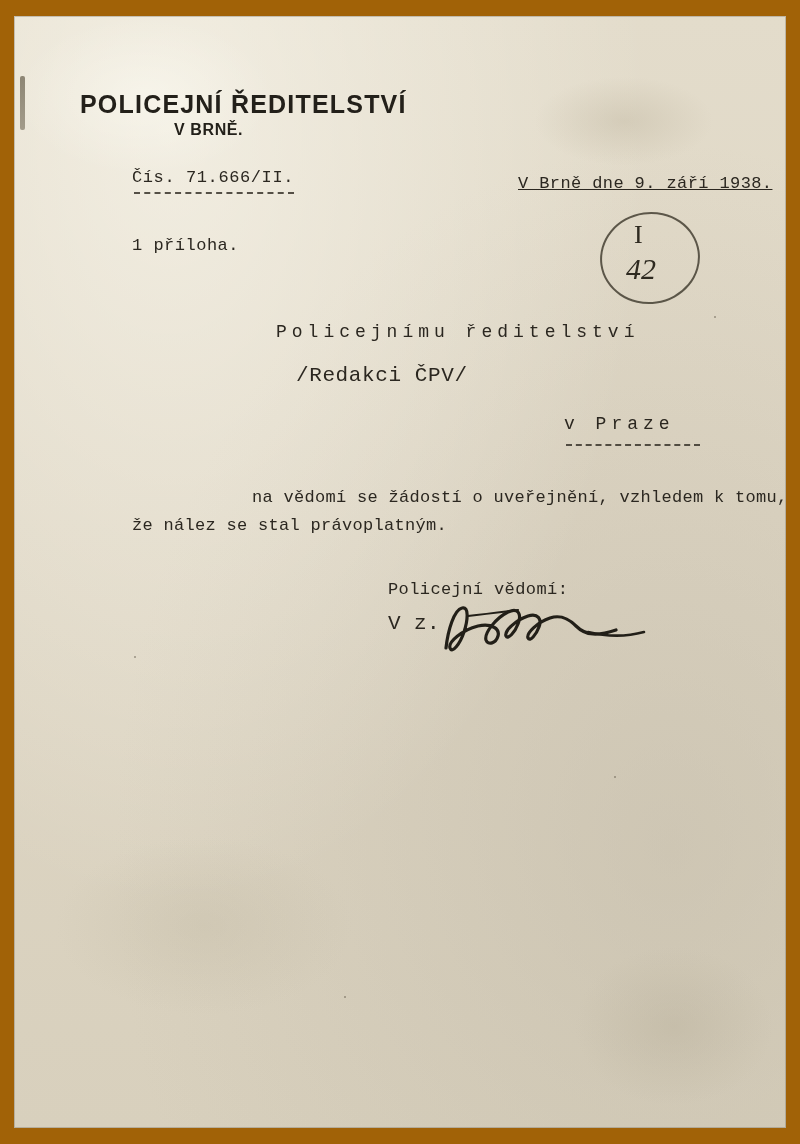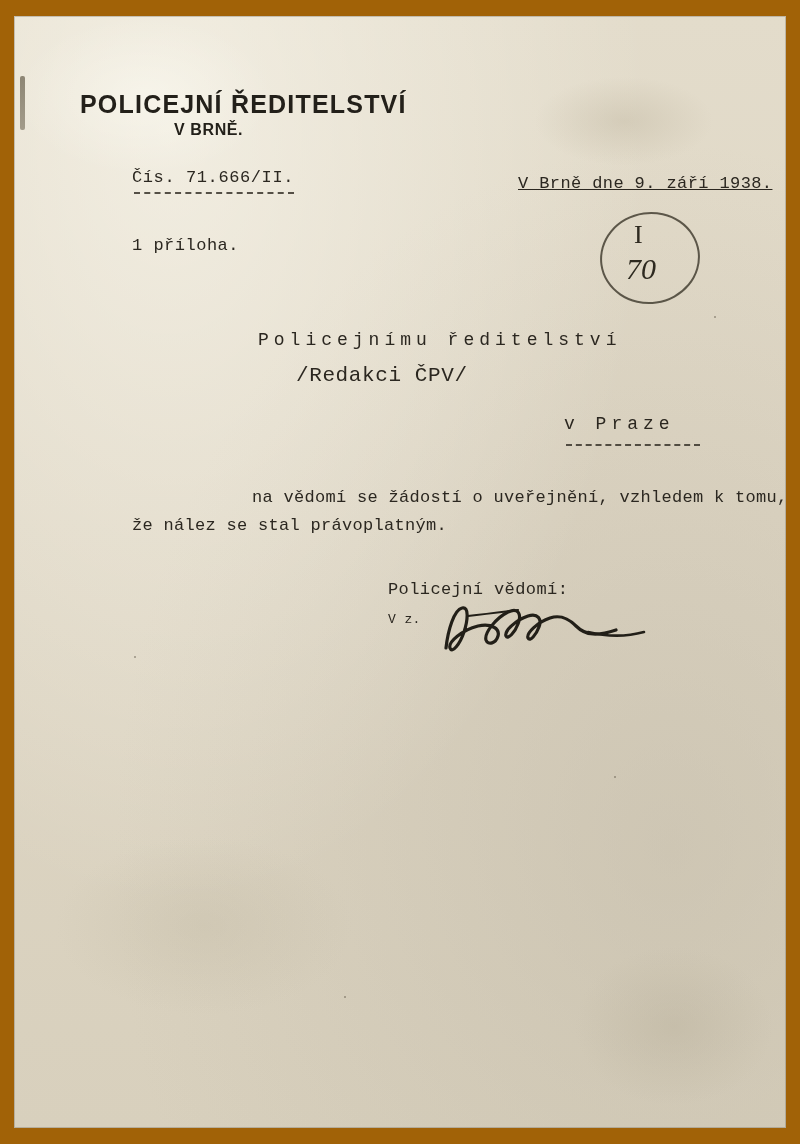--- a/index.html
+++ b/index.html
@@ -139,25 +139,24 @@
     left: 26px;
     top: 40px;
     font-family: "Liberation Serif", serif;
     font-size: 30px;
     font-style: italic;
     color: #2e2a20;
   }
 
   
   #addressee-main {
-    left: 244px;
+    left: 262px;
     top: 306px;
     font-size: 18px;
     letter-spacing: 5px;
-    margin-top: 8px;
   }
   #addressee-sub {
     left: 282px;
     top: 348px;
     font-size: 21px;
     letter-spacing: 0.6px;
   }
   #addressee-city {
     left: 550px;
     top: 398px;
@@ -191,21 +190,21 @@
   
   #signature-title {
     left: 374px;
     top: 564px;
     font-size: 17px;
     letter-spacing: 0.4px;
   }
   #signature-vz {
     left: 374px;
     top: 596px;
-    font-size: 13px;
+    font-size: 21px;
     letter-spacing: 0.4px;
   }
   #signature-scribble {
     position: absolute;
     left: 424px;
     top: 580px;
     width: 220px;
     height: 66px;
   }
 
@@ -237,21 +236,21 @@
     <div class="txt" id="ref-number">Čís. 71.666/II.</div>
     <div id="ref-underline"></div>
 
     <div class="txt" id="date-line">V Brně dne 9. září 1938.</div>
 
     <div class="txt" id="attachment-note">1 příloha.</div>
 
     <div id="annotation">
       <div class="ring"></div>
       <div class="mark-top">I</div>
-      <div class="mark-bottom">70</div>
+      <div class="mark-bottom">42</div>
     </div>
 
     <div class="txt" id="addressee-main">Policejnímu ředitelství</div>
     <div class="txt" id="addressee-sub">/Redakci ČPV/</div>
     <div class="txt" id="addressee-city">v Praze</div>
     <div id="city-underline"></div>
 
     <div class="txt" id="body-line1">na vědomí se žádostí o uveřejnění, vzhledem k tomu,</div>
     <div class="txt" id="body-line2">že nález se stal právoplatným.</div>
 

